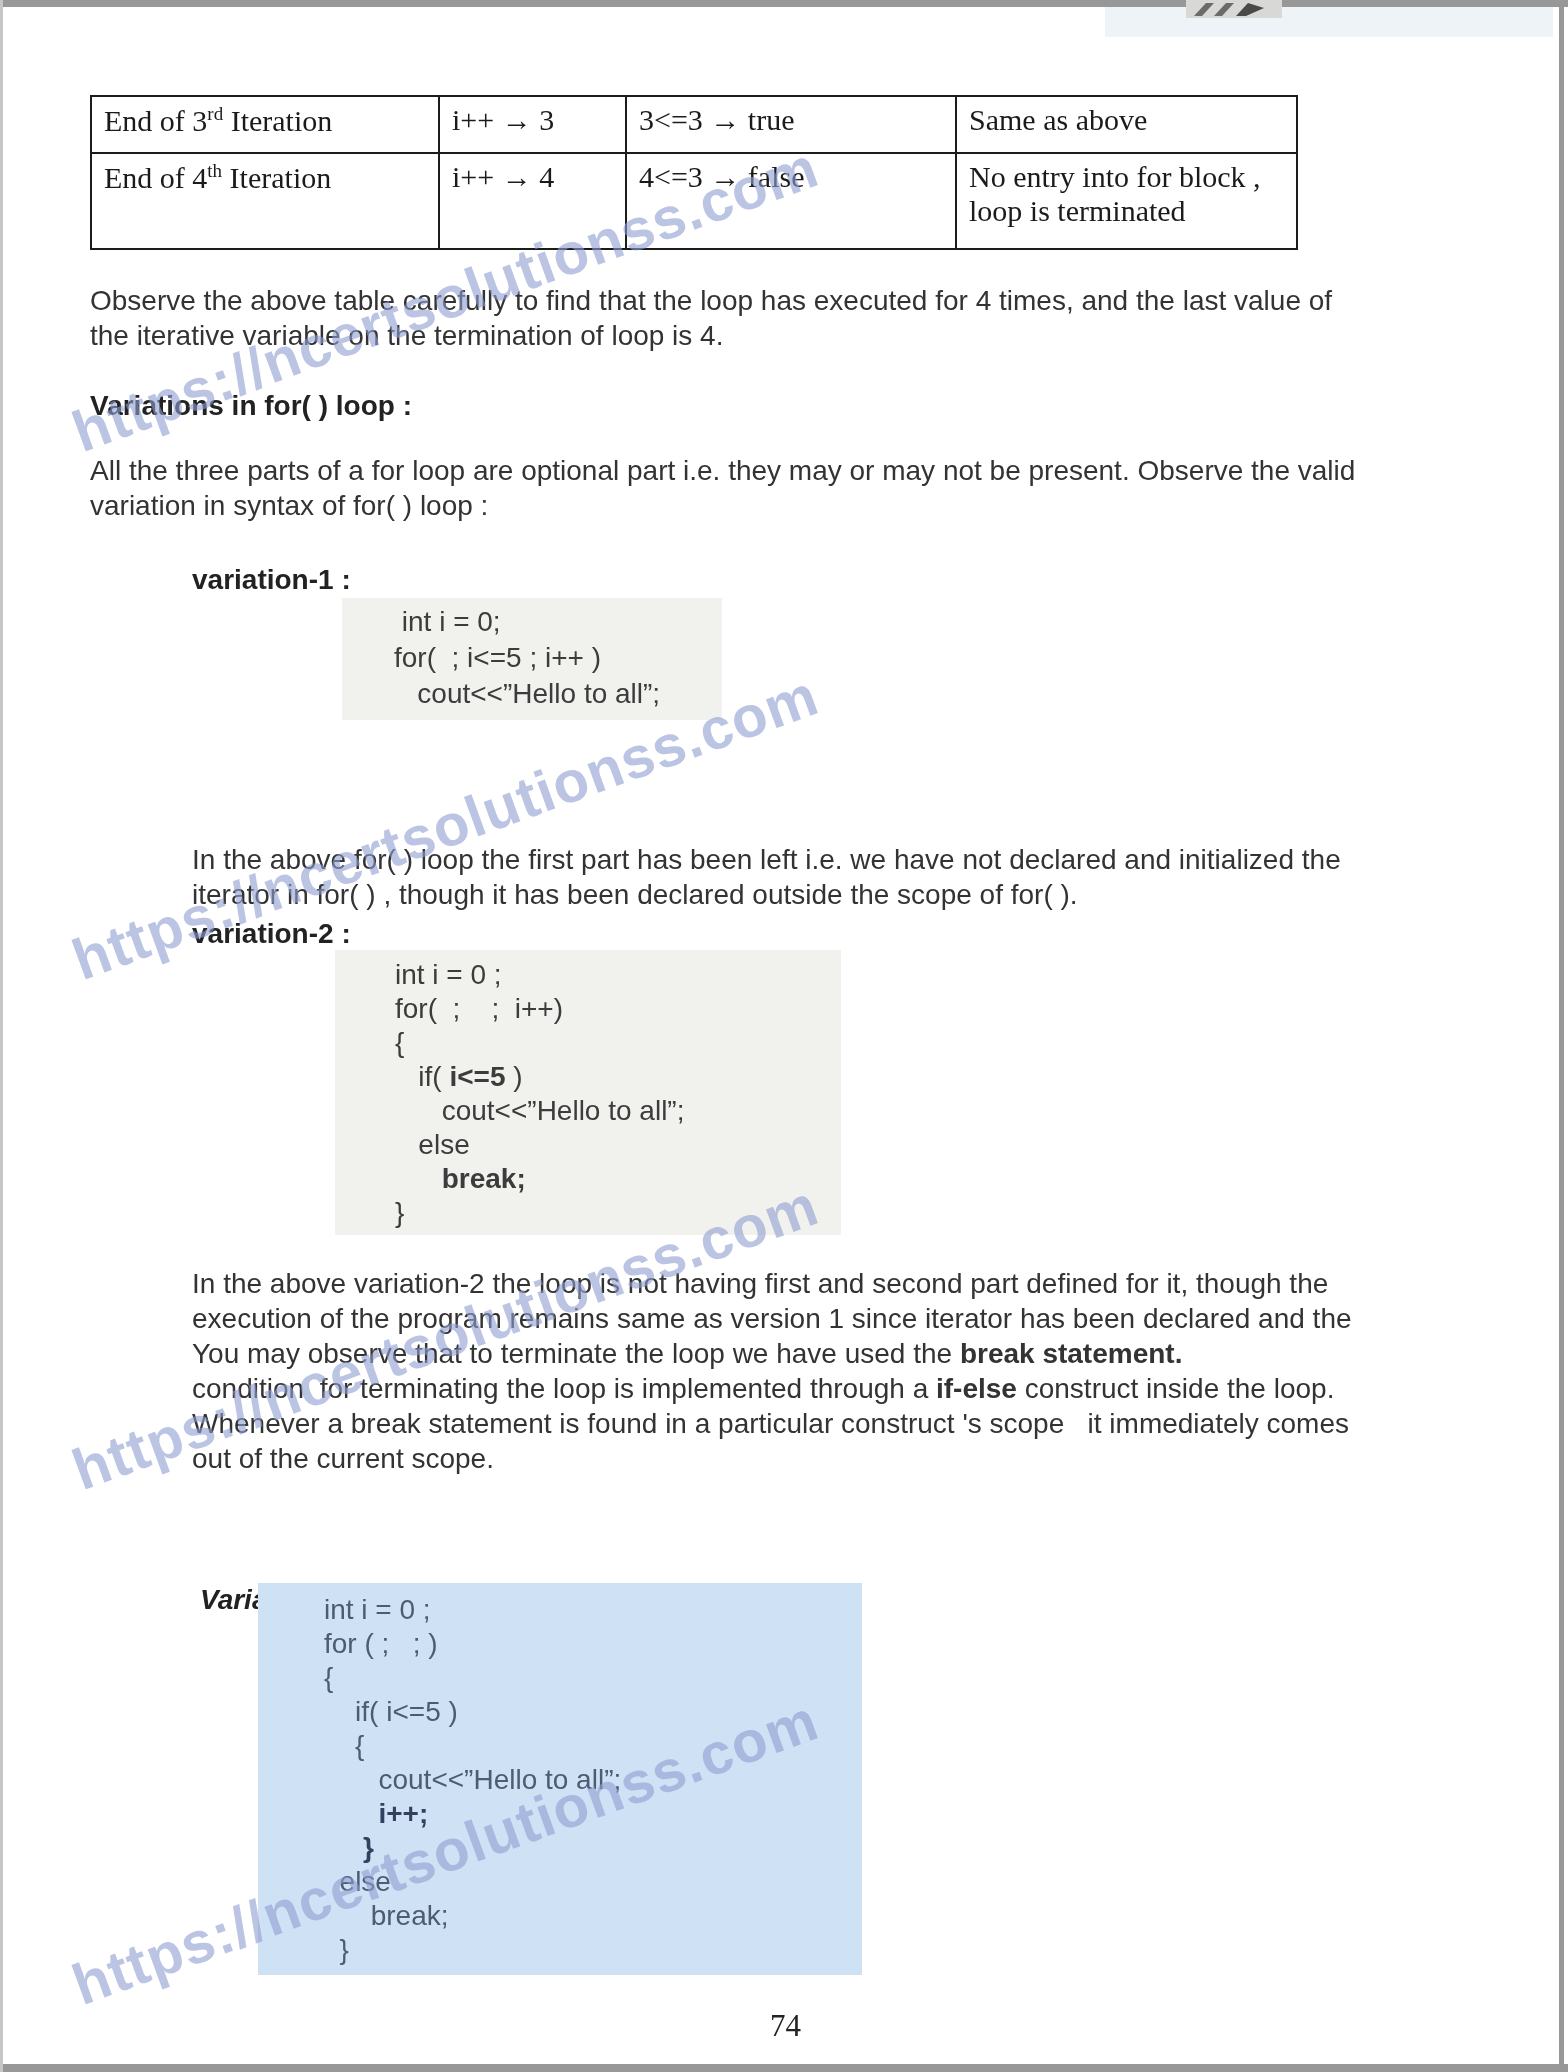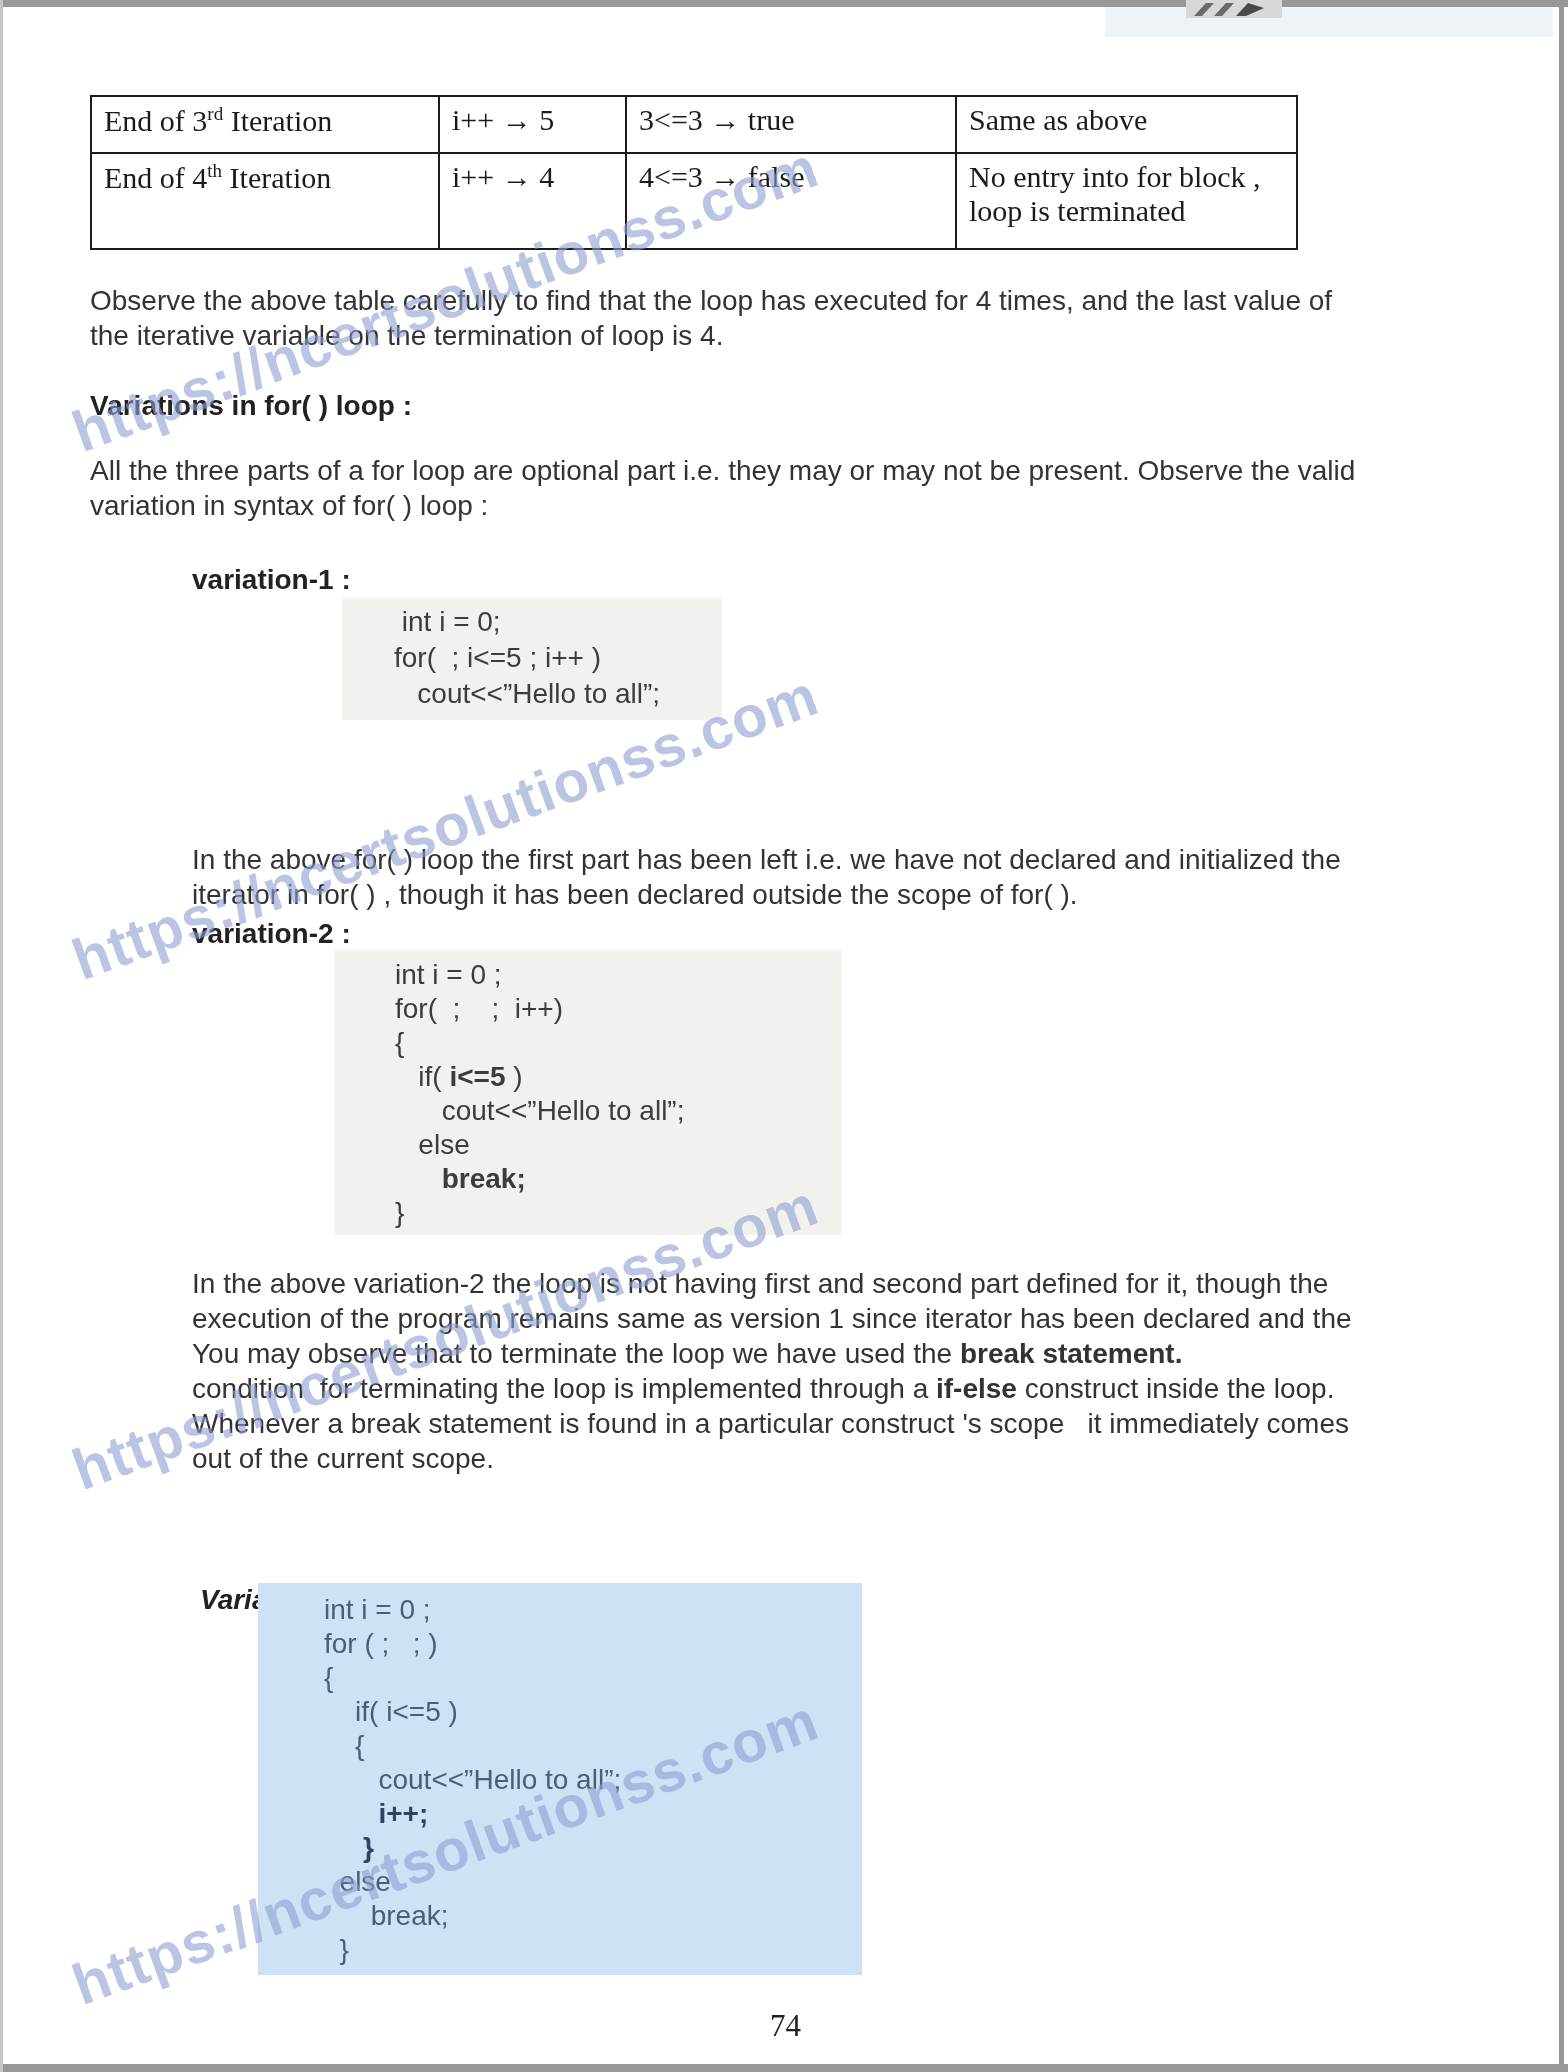--- a/index.html
+++ b/index.html
@@ -63,21 +63,21 @@
     <rect width="96" height="18" fill="#d8d8d6"></rect>
     <path d="M8 16 L20 3 L28 3 L16 16 Z" fill="#6b6b6b"></path>
     <path d="M28 16 L40 3 L48 3 L36 16 Z" fill="#6b6b6b"></path>
     <path d="M50 16 L62 3 L78 8 L60 16 Z" fill="#4a4a4a"></path>
   </svg>
 
   <table class="iter-table">
     <tbody>
         <tr class="r1">
       <td class="col-iter"><span>End of 3</span><sup>rd</sup><span> Iteration</span></td>
-      <td class="col-inc">i++ → 5</td>
+      <td class="col-inc">i++ → 3</td>
       <td class="col-cond">3&lt;=3 → true</td>
       <td class="col-rem preline">Same as above</td>
     </tr>
     <tr class="r2">
       <td class="col-iter"><span>End of 4</span><sup>th</sup><span> Iteration</span></td>
       <td class="col-inc">i++ → 4</td>
       <td class="col-cond">4&lt;=3 → false</td>
       <td class="col-rem preline">No entry into for block ,
 loop is terminated</td>
     </tr>

